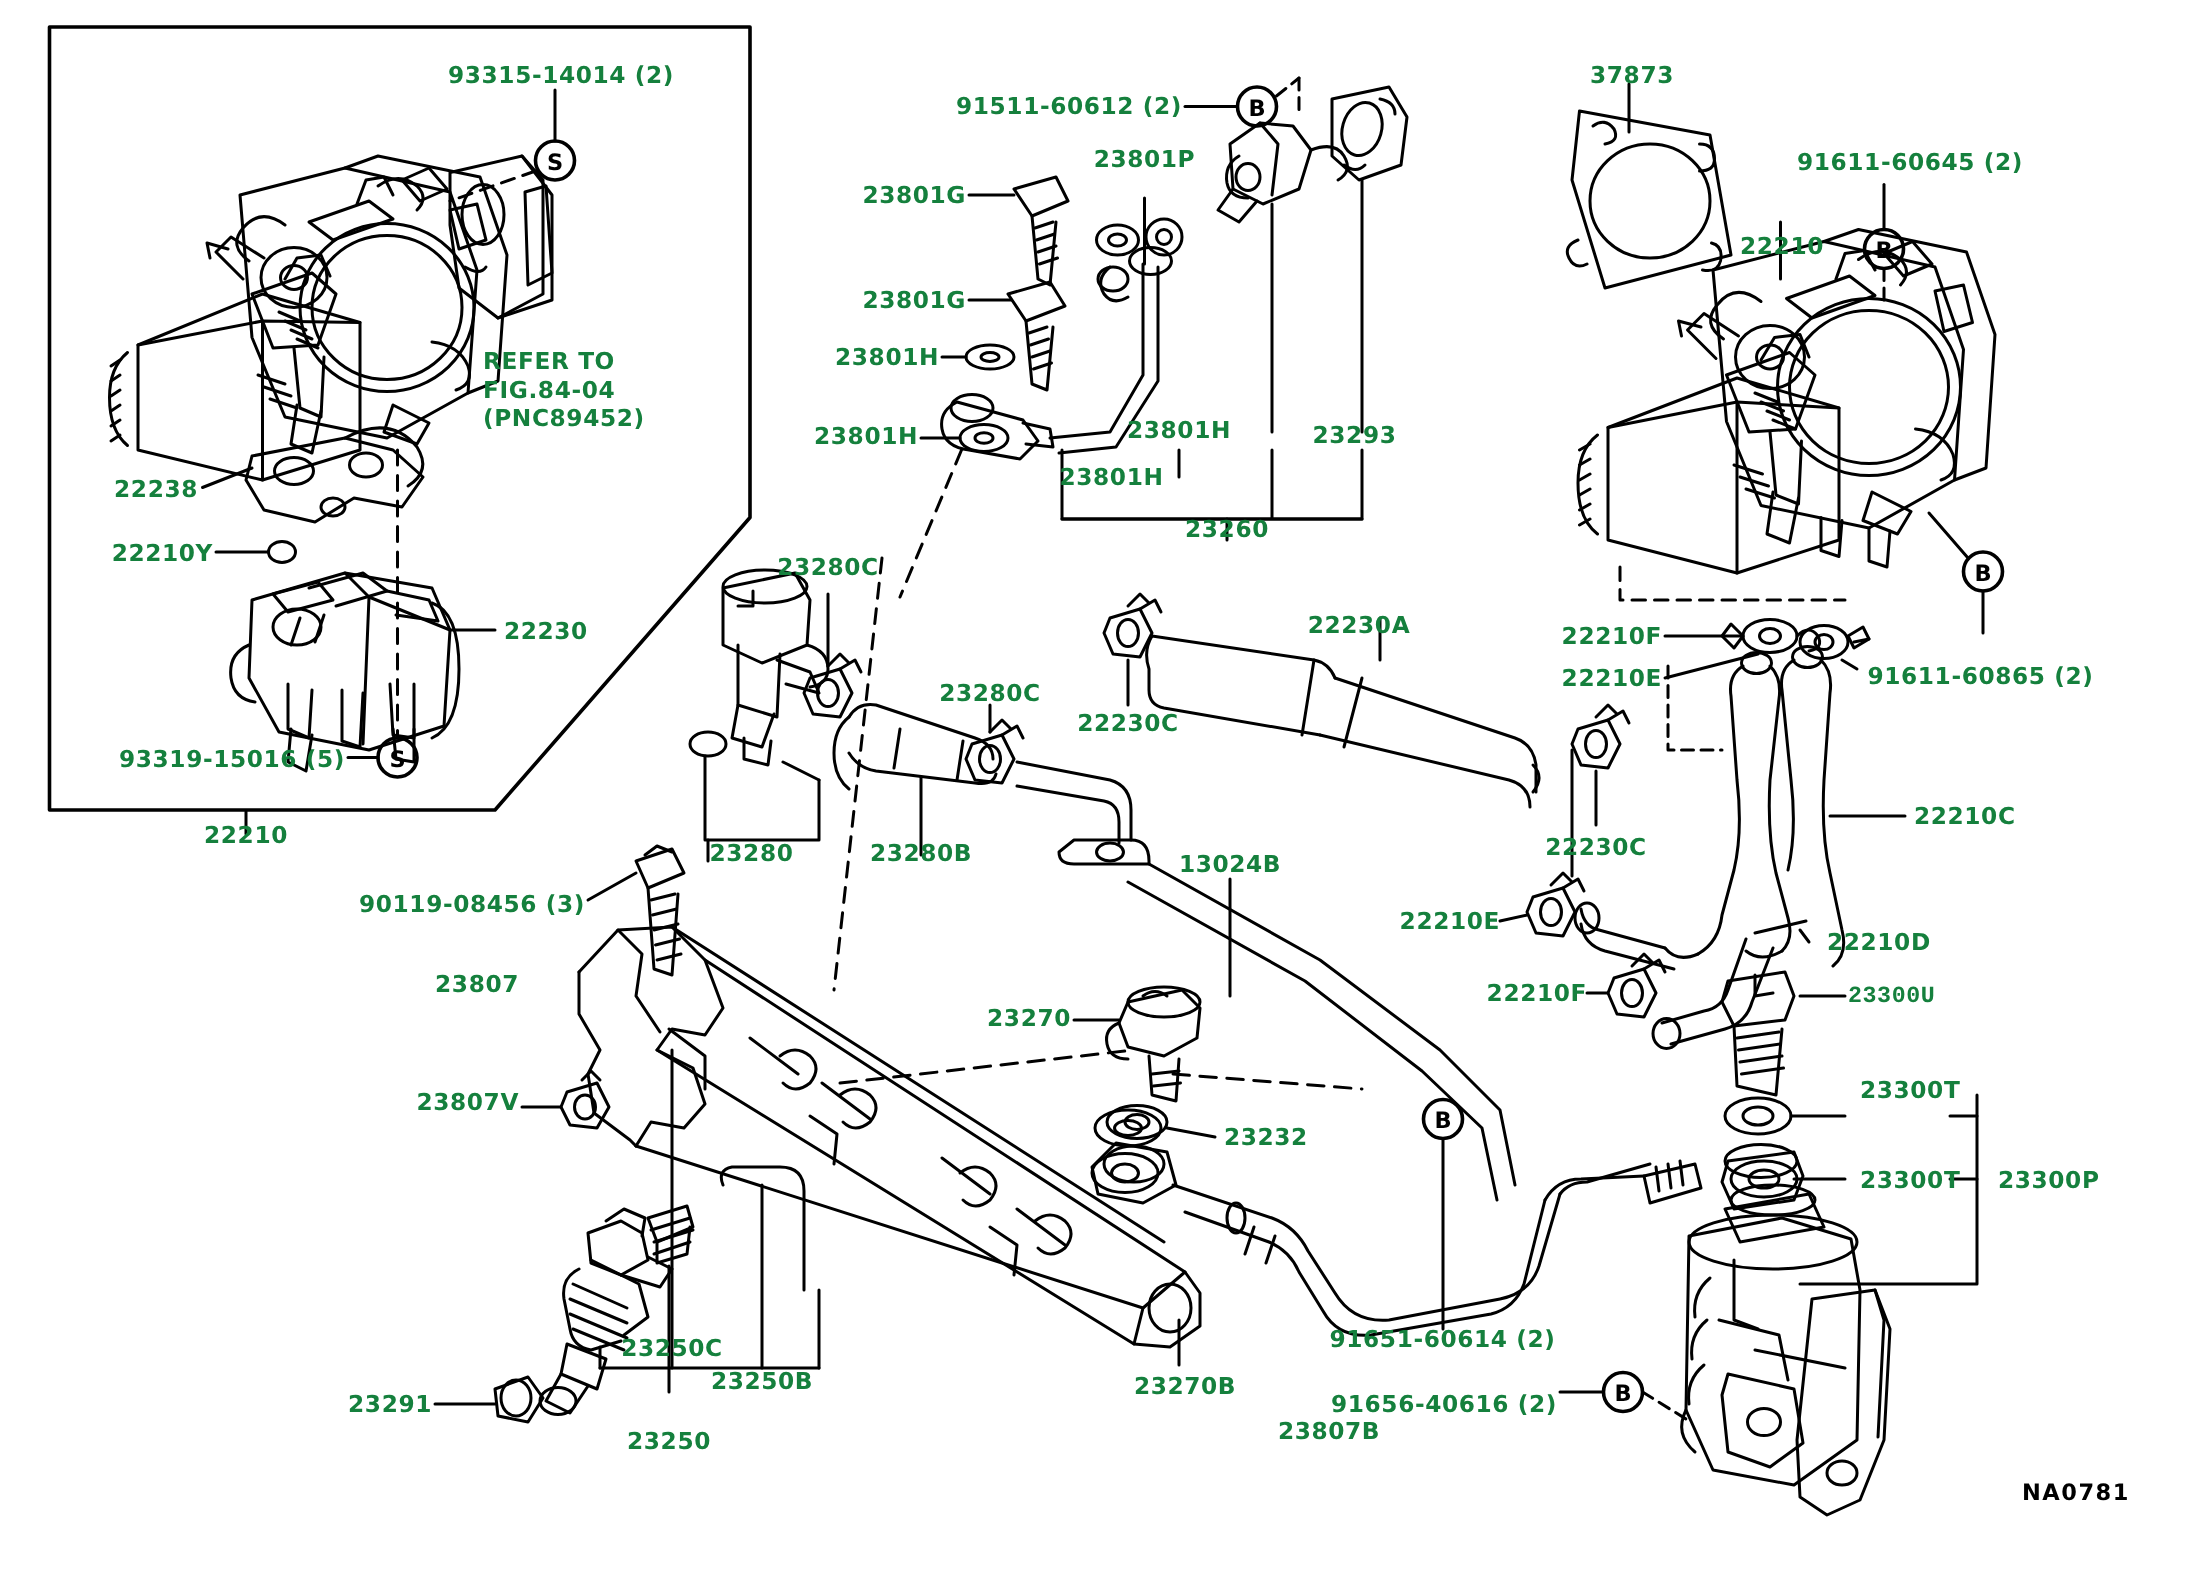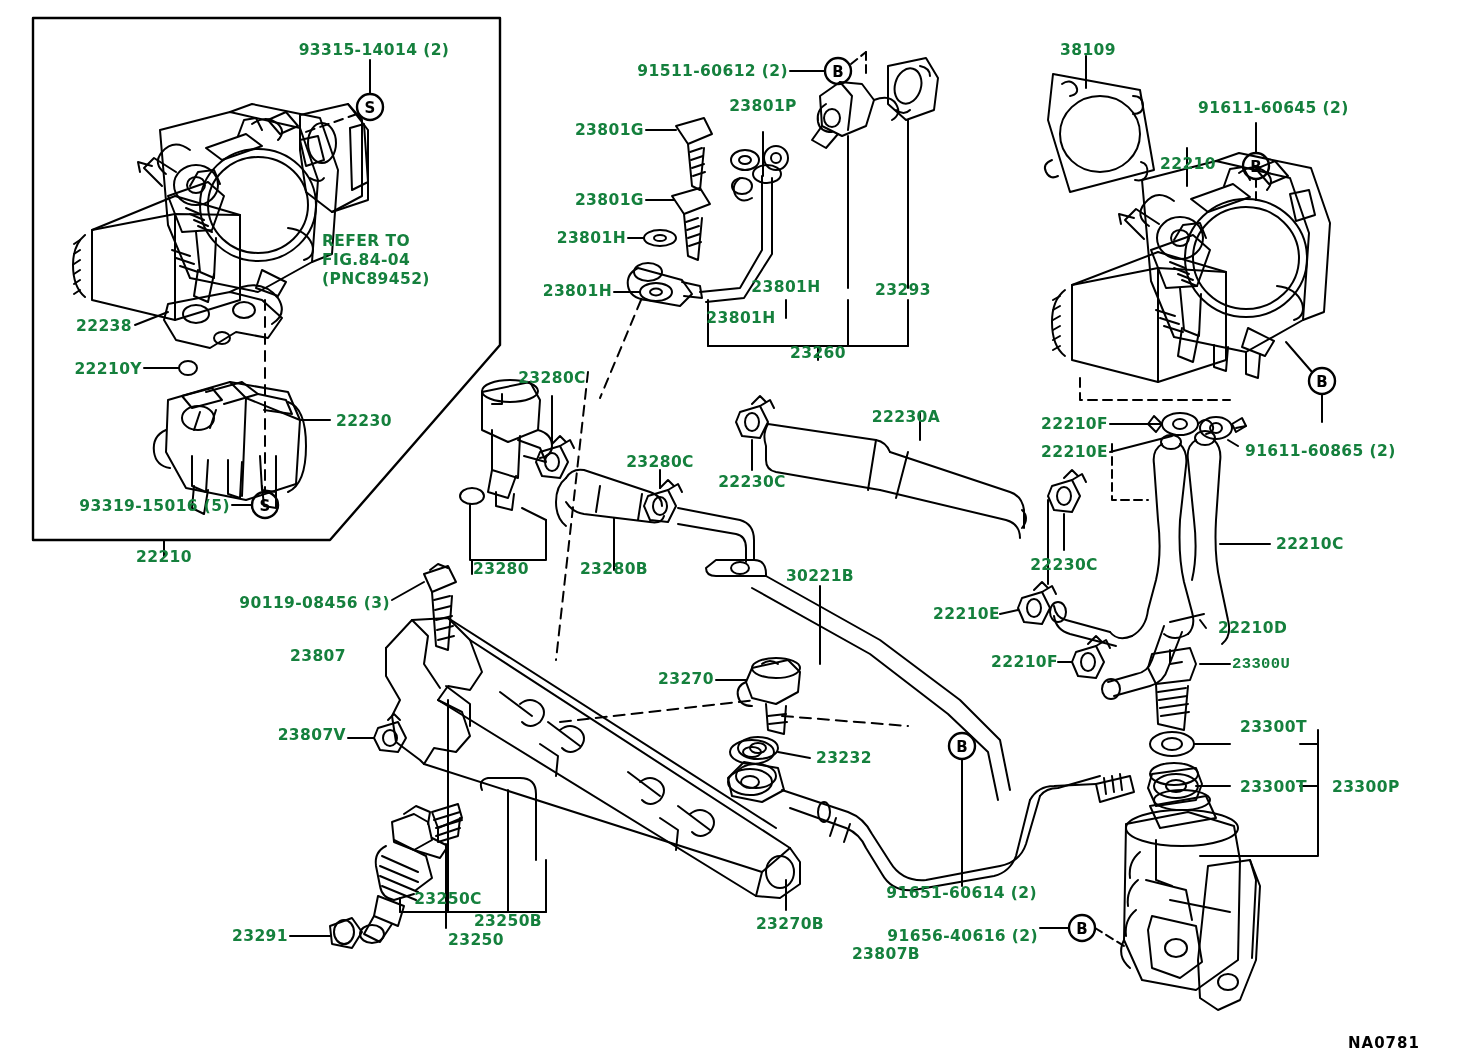--- a/index.html
+++ b/index.html
@@ -536,21 +536,21 @@
 <div class="lbl rt" style="left:644px;top:121px;">23801G</div>
 <div class="lbl rt" style="left:644px;top:191px;">23801G</div>
 <div class="lbl ctr" style="left:763px;top:97px;">23801P</div>
 <div class="lbl rt" style="left:626px;top:229px;">23801H</div>
 <div class="lbl rt" style="left:612px;top:282px;">23801H</div>
 <div class="lbl ctr" style="left:741px;top:309px;">23801H</div>
 <div class="lbl ctr" style="left:786px;top:278px;">23801H</div>
 <div class="lbl ctr" style="left:903px;top:281px;">23293</div>
 <div class="lbl ctr" style="left:818px;top:344px;">23260</div>
 
-<div class="lbl ctr" style="left:1088px;top:41px;">38109</div>
+<div class="lbl ctr" style="left:1088px;top:41px;">37873</div>
 <div class="lbl" style="left:1198px;top:99px;">91611-60645 (2)</div>
 <div class="lbl ctr" style="left:1188px;top:155px;">22210</div>
 <div class="lbl" style="left:1245px;top:442px;">91611-60865 (2)</div>
 
 <div class="lbl ctr" style="left:552px;top:369px;">23280C</div>
 <div class="lbl ctr" style="left:660px;top:453px;">23280C</div>
 <div class="lbl ctr" style="left:501px;top:560px;">23280</div>
 <div class="lbl ctr" style="left:614px;top:560px;">23280B</div>
 <div class="lbl ctr" style="left:752px;top:473px;">22230C</div>
 <div class="lbl ctr" style="left:906px;top:408px;">22230A</div>
@@ -563,28 +563,28 @@
 <div class="lbl" style="left:1218px;top:619px;">22210D</div>
 <div class="lbl rt" style="left:1058px;top:653px;">22210F</div>
 <div class="lbl" style="left:1232px;top:655px;font-family:Liberation Mono, monospace;">23300U</div>
 <div class="lbl" style="left:1240px;top:718px;">23300T</div>
 <div class="lbl" style="left:1240px;top:778px;">23300T</div>
 <div class="lbl" style="left:1332px;top:778px;">23300P</div>
 
 <div class="lbl rt" style="left:390px;top:594px;">90119-08456 (3)</div>
 <div class="lbl rt" style="left:346px;top:647px;">23807</div>
 <div class="lbl rt" style="left:346px;top:726px;">23807V</div>
-<div class="lbl ctr" style="left:820px;top:567px;">30221B</div>
+<div class="lbl ctr" style="left:820px;top:567px;">13024B</div>
 <div class="lbl rt" style="left:714px;top:670px;">23270</div>
 <div class="lbl" style="left:816px;top:749px;">23232</div>
 <div class="lbl ctr" style="left:790px;top:915px;">23270B</div>
 <div class="lbl ctr" style="left:886px;top:945px;">23807B</div>
 <div class="lbl rt" style="left:1037px;top:884px;">91651-60614 (2)</div>
 <div class="lbl rt" style="left:1038px;top:927px;">91656-40616 (2)</div>
 
 <div class="lbl rt" style="left:288px;top:927px;">23291</div>
 <div class="lbl ctr" style="left:448px;top:890px;">23250C</div>
 <div class="lbl ctr" style="left:508px;top:912px;">23250B</div>
-<div class="lbl ctr" style="left:446px;top:931px;margin-left:30px;">23250</div>
-
-<div class="code" style="left:1348px;top:986px;margin-top:48px;">NA0781</div>
+<div class="lbl ctr" style="left:446px;top:952px;">23250</div>
+
+<div class="code" style="left:1348px;top:986px;">NA0781</div>
 
 </div>
 
 </body></html>

